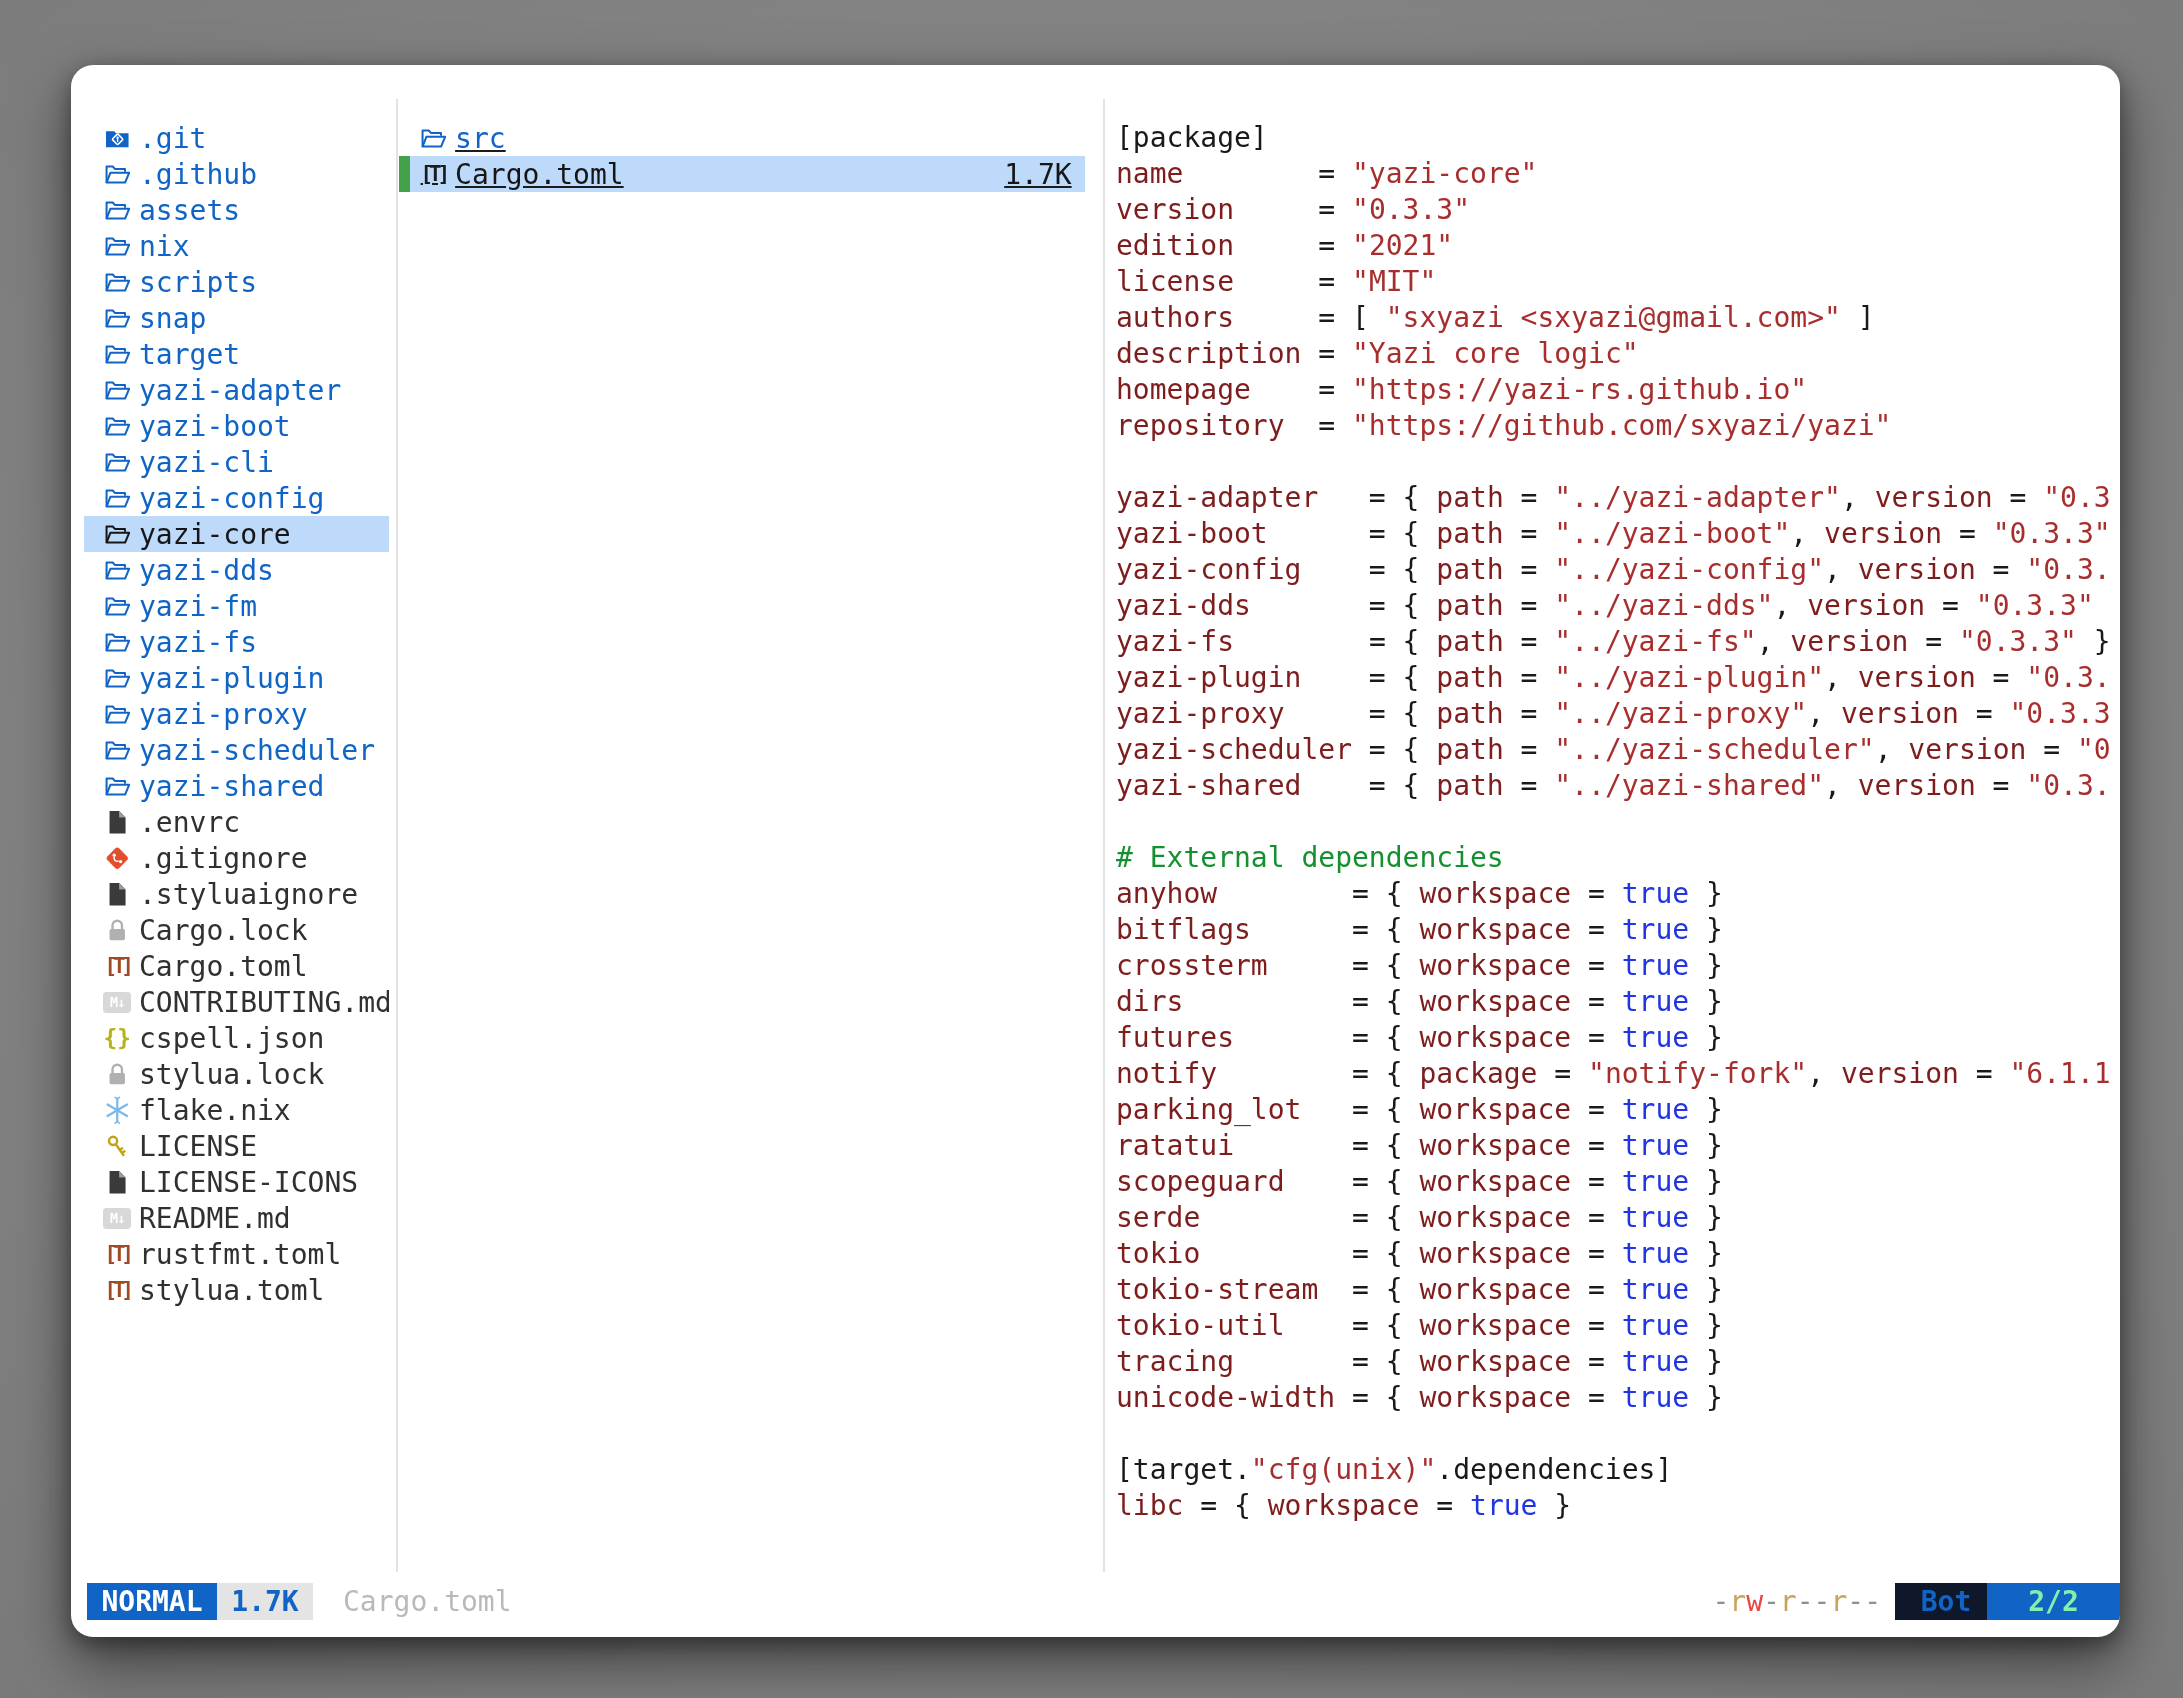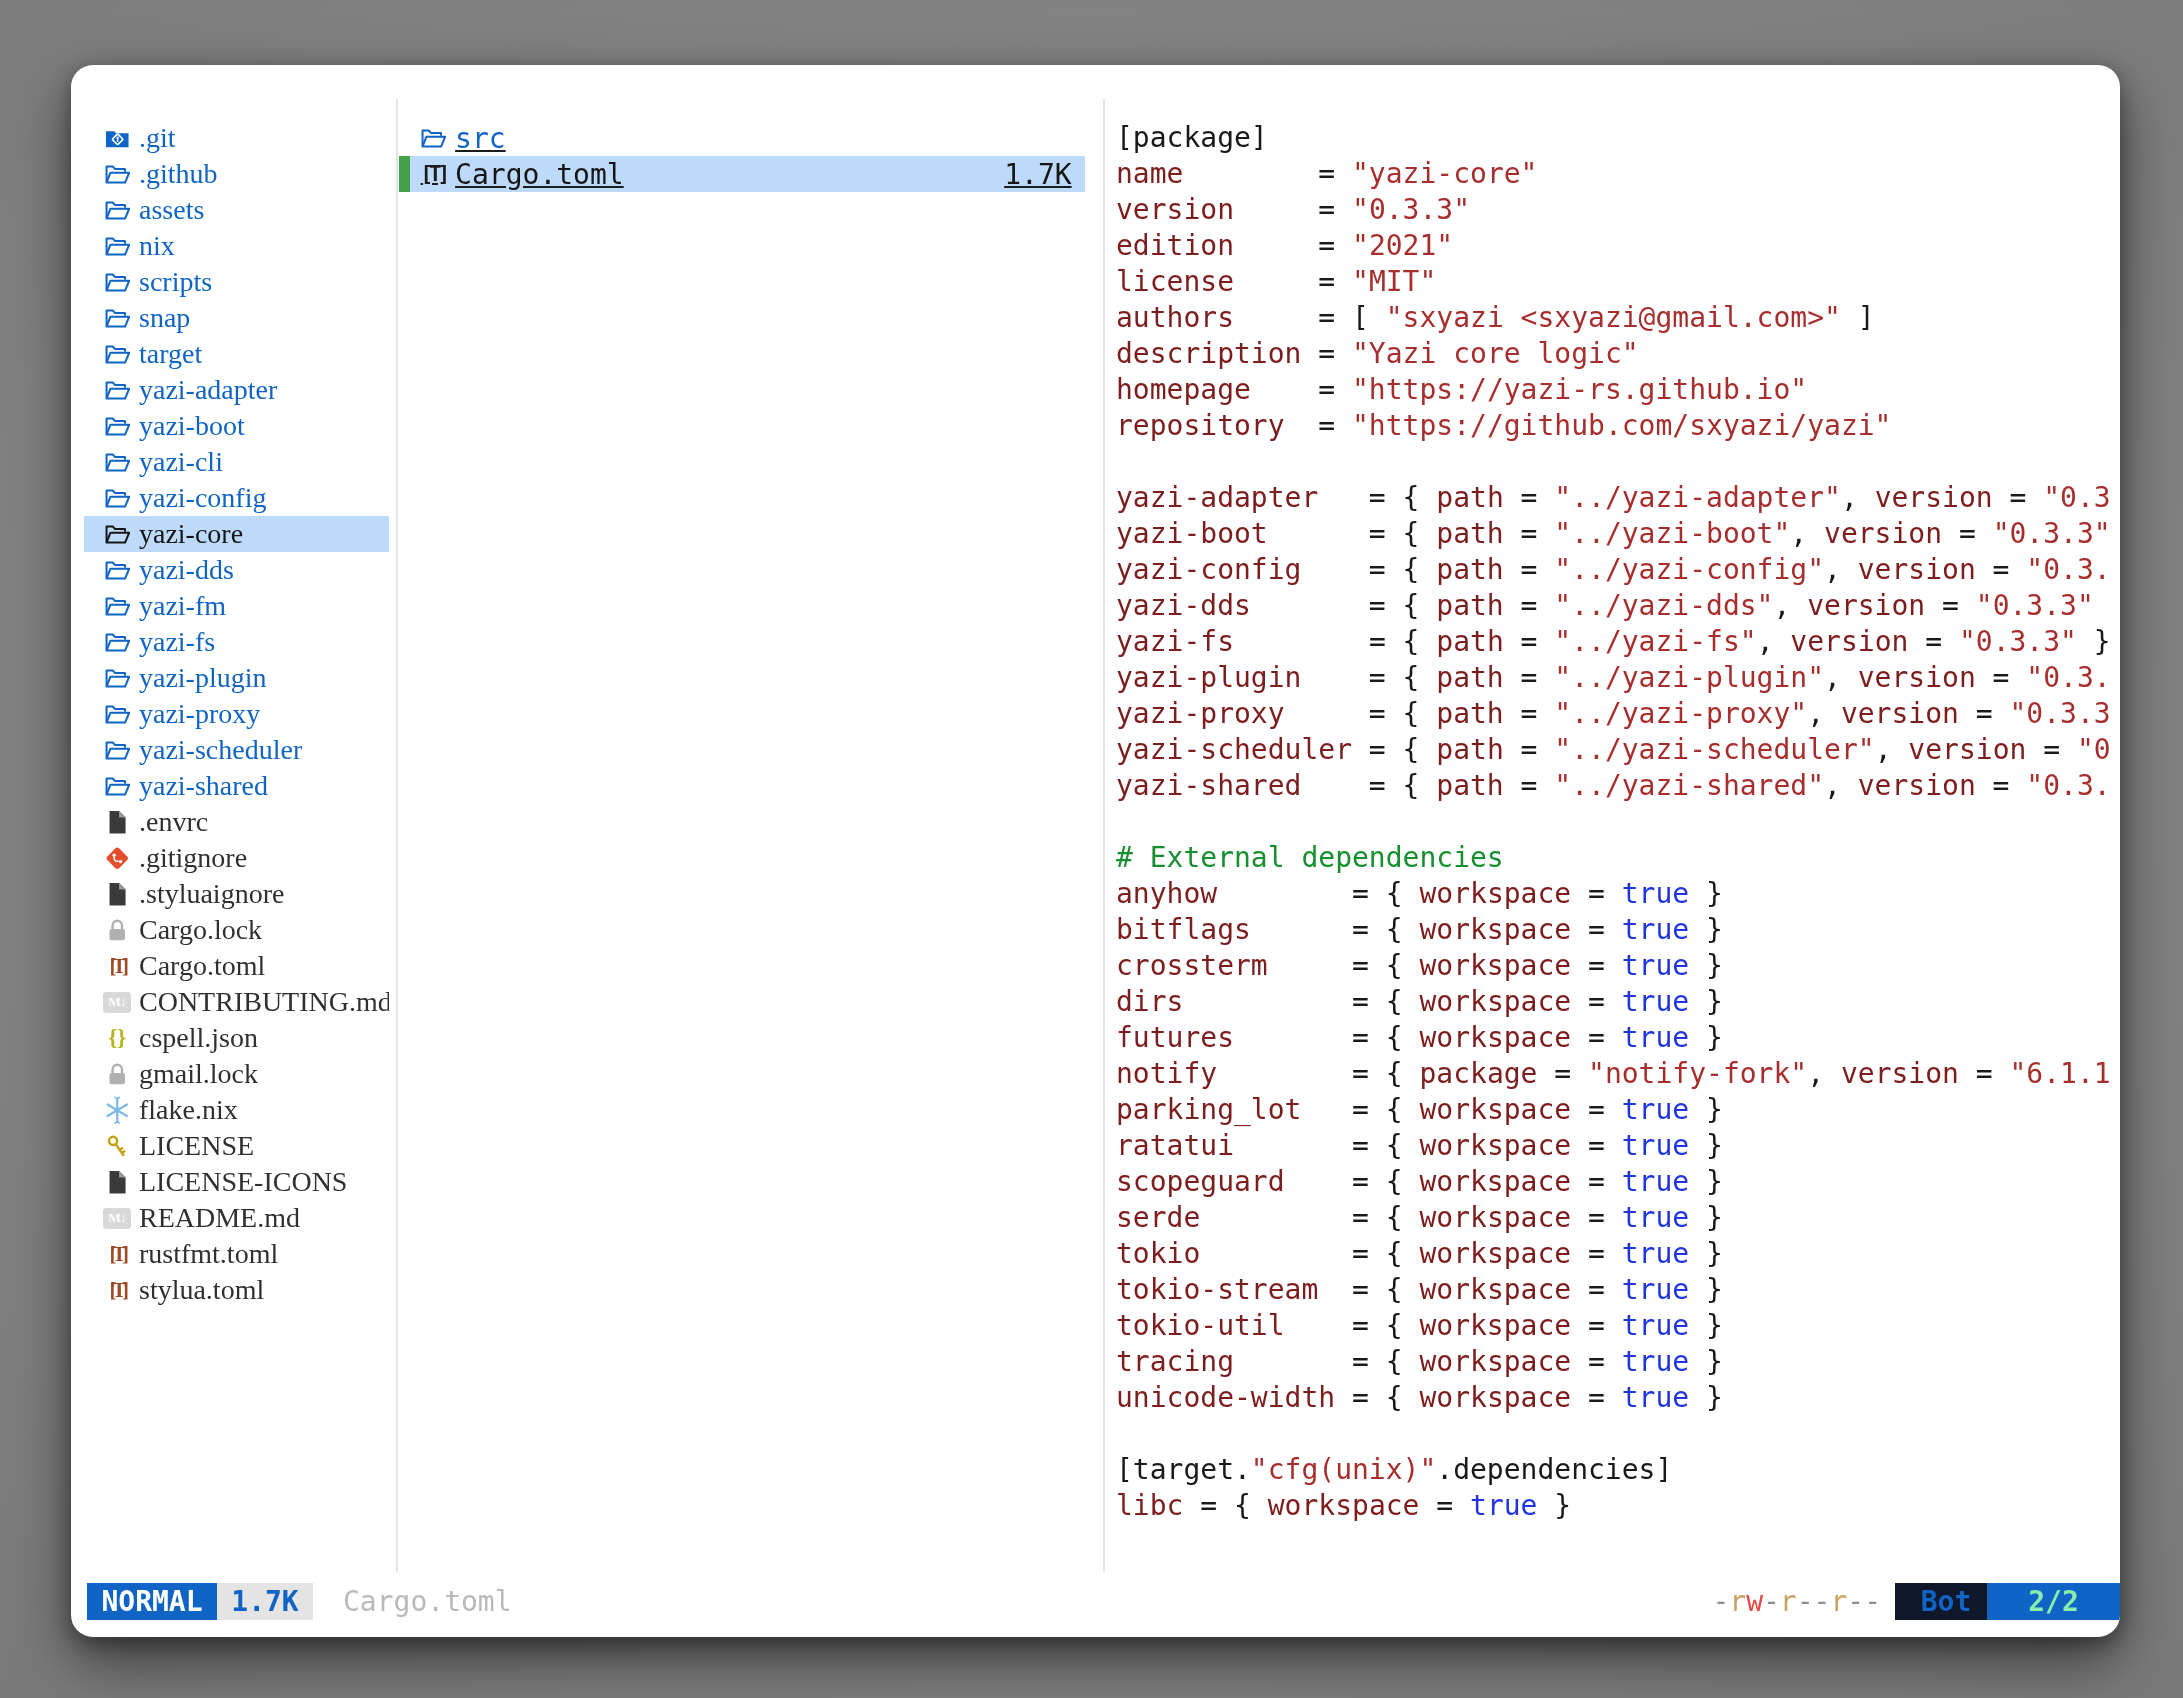--- a/index.html
+++ b/index.html
@@ -13,21 +13,21 @@
     position:absolute;left:71px;top:65px;width:2049px;height:1572px;
     background:#ffffff;border-radius:22px;overflow:hidden;
     box-shadow:0 25px 59px rgba(0,0,0,.5),0 6.7px 20px rgba(0,0,0,.35);
   }
   .vdiv{position:absolute;top:34px;height:1473px;width:1.7px;background:#e3e3e3;}
   .d1{left:325px}
   .d2{left:1032px}
 
   
   .pane{position:absolute;top:55px;}
-  #parent-pane{left:13.4px;width:305px;font-family:Liberation Serif, serif;}
+  #parent-pane{left:13.4px;width:305px;}
   #current-pane{left:328px;width:686px;text-decoration:underline;}
   #preview-pane{left:1045px;width:1004px;overflow:hidden;}
 
   .row{
     position:relative;height:36px;display:flex;align-items:center;
     color:#0f64c5;white-space:nowrap;overflow:hidden;
   }
   .row.file{color:#303030;}
   .row.sel{background:#bddafb;color:#161616;}
   #parent-pane .row{padding-left:18.5px;}
@@ -301,21 +301,21 @@
           </span>
           <span class="nm">cspell.json</span>
         </div>
         <div class="row file">
           <span class="ic">
             <svg width="28.5" height="28.5" viewBox="0 0 24 24">
               <path d="M8 12V8a4 4 0 0 1 8 0v4" fill="none" stroke="#b0b0b0" stroke-width="2"></path>
               <rect x="5.5" y="11" width="13" height="9.5" rx="1.5" fill="#b0b0b0"></rect>
             </svg>
           </span>
-          <span class="nm">gmail.lock</span>
+          <span class="nm">stylua.lock</span>
         </div>
         <div class="row file">
           <span class="ic">
             <svg width="28.5" height="28.5" viewBox="0 0 24 24" fill="none" stroke="#7cb9e8" stroke-width="1.9" stroke-linecap="round">
               <path d="M12 2.5v19M3.8 7.2l16.4 9.6M3.8 16.8l16.4-9.6"></path>
               <path d="M12 2.5l-1.8-1.4M12 2.5l1.8-1.4M12 21.5l-1.8 1.4M12 21.5l1.8 1.4" stroke-width="1.3"></path>
             </svg>
           </span>
           <span class="nm">flake.nix</span>
         </div>

